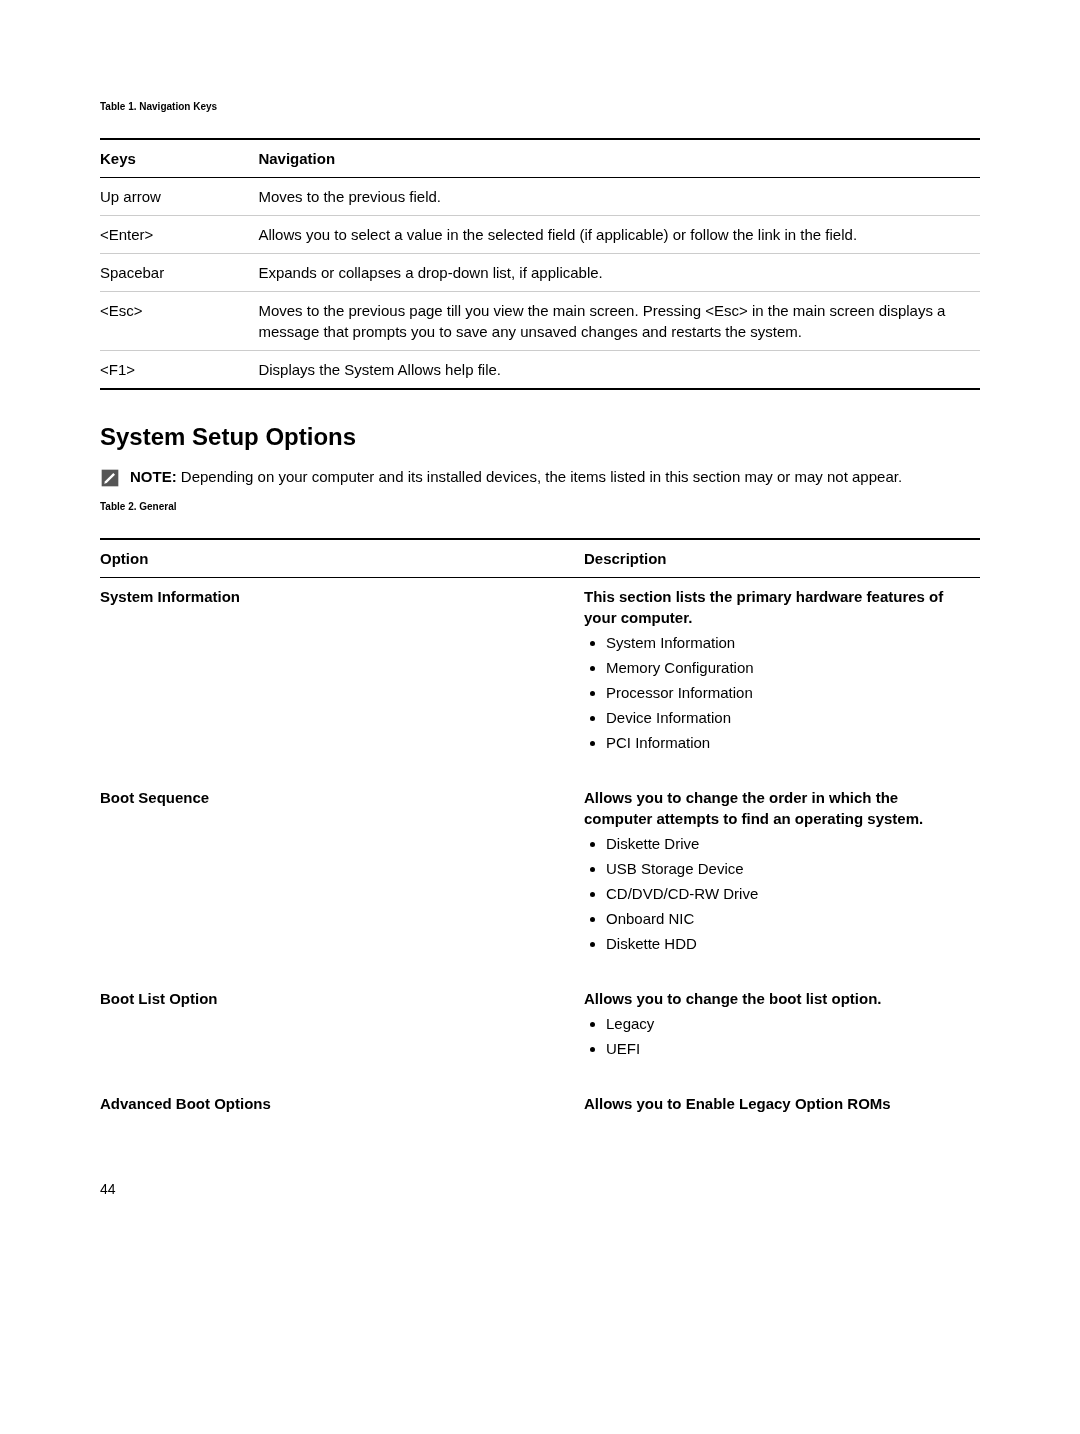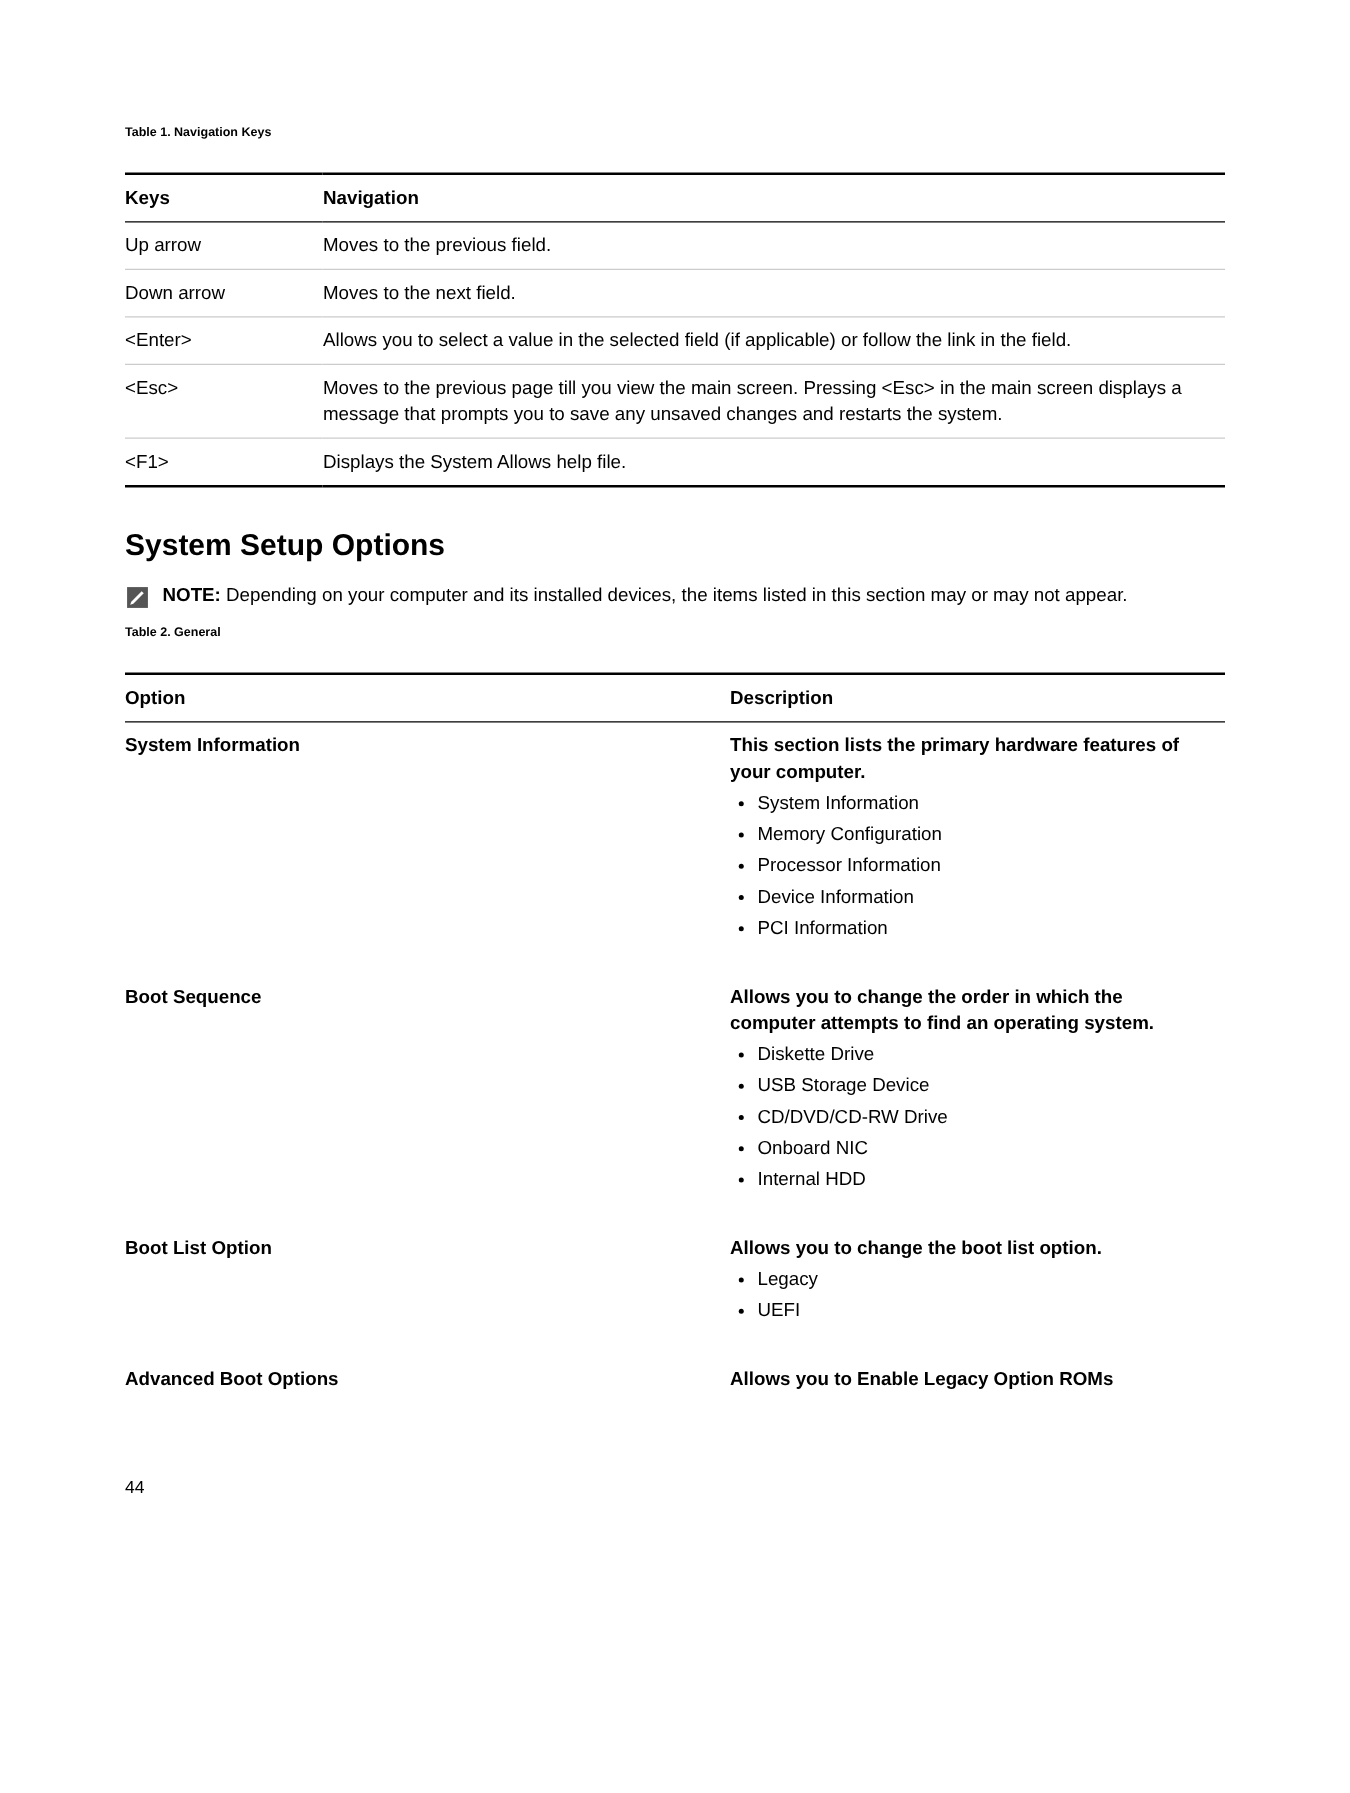--- a/index.html
+++ b/index.html
@@ -129,26 +129,26 @@
       <th class="col-narrow">Keys</th>
       <th>Navigation</th>
     </tr>
   </thead>
   <tbody>
     <tr>
       <td>Up arrow</td>
       <td>Moves to the previous field.</td>
     </tr>
     <tr>
-      <td>Down arrow</td>
-      <td>Moves to the next field.</td>
-    </tr>
-    <tr>
       <td>&lt;Enter&gt;</td>
       <td>Allows you to select a value in the selected field (if applicable) or follow the link in the field.</td>
+    </tr>
+    <tr>
+      <td>Spacebar</td>
+      <td>Expands or collapses a drop-down list, if applicable.</td>
     </tr>
     <tr>
       <td>&lt;Esc&gt;</td>
       <td>Moves to the previous page till you view the main screen. Pressing &lt;Esc&gt; in the main screen displays a message that prompts you to save any unsaved changes and restarts the system.</td>
     </tr>
     <tr>
       <td>&lt;F1&gt;</td>
       <td>Displays the System Allows help file.</td>
     </tr>
   </tbody>
@@ -197,21 +197,21 @@
       <td class="opt-cell">
         <span class="bold-label">Boot Sequence</span>
       </td>
       <td class="desc-cell">
         <p>Allows you to change the order in which the computer attempts to find an operating system.</p>
         <ul class="bullets">
           <li>Diskette Drive</li>
           <li>USB Storage Device</li>
           <li>CD/DVD/CD-RW Drive</li>
           <li>Onboard NIC</li>
-          <li>Internal HDD</li>
+          <li>Diskette HDD</li>
         </ul>
       </td>
     </tr>
     <tr>
       <td class="opt-cell">
         <span class="bold-label">Boot List Option</span>
       </td>
       <td class="desc-cell">
         <p>Allows you to change the boot list option.</p>
         <ul class="bullets">

